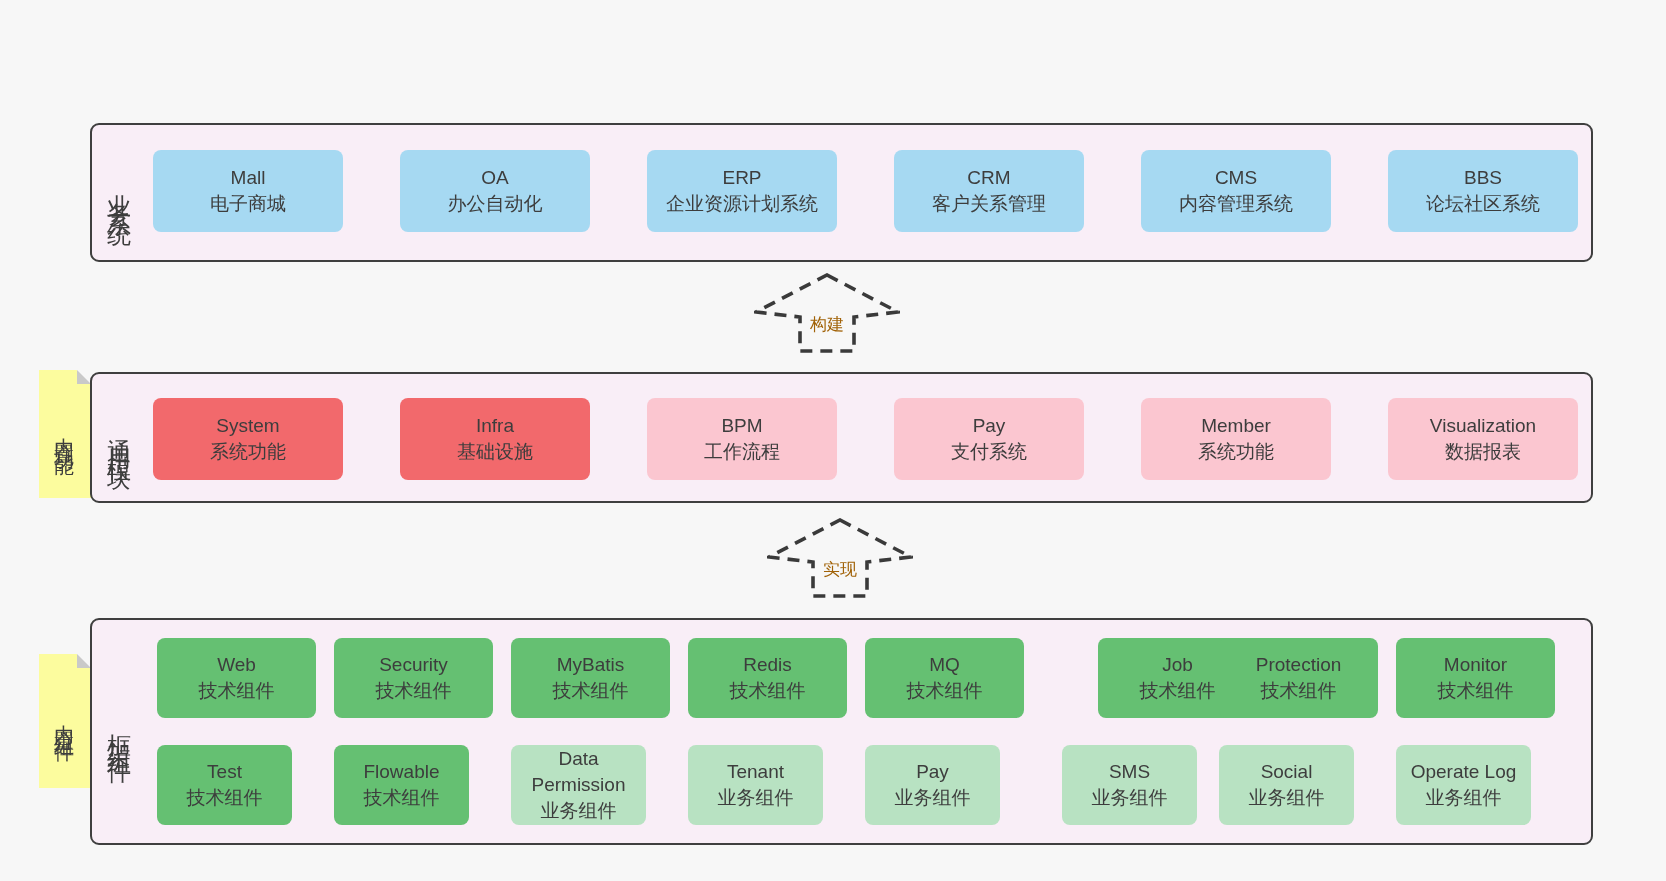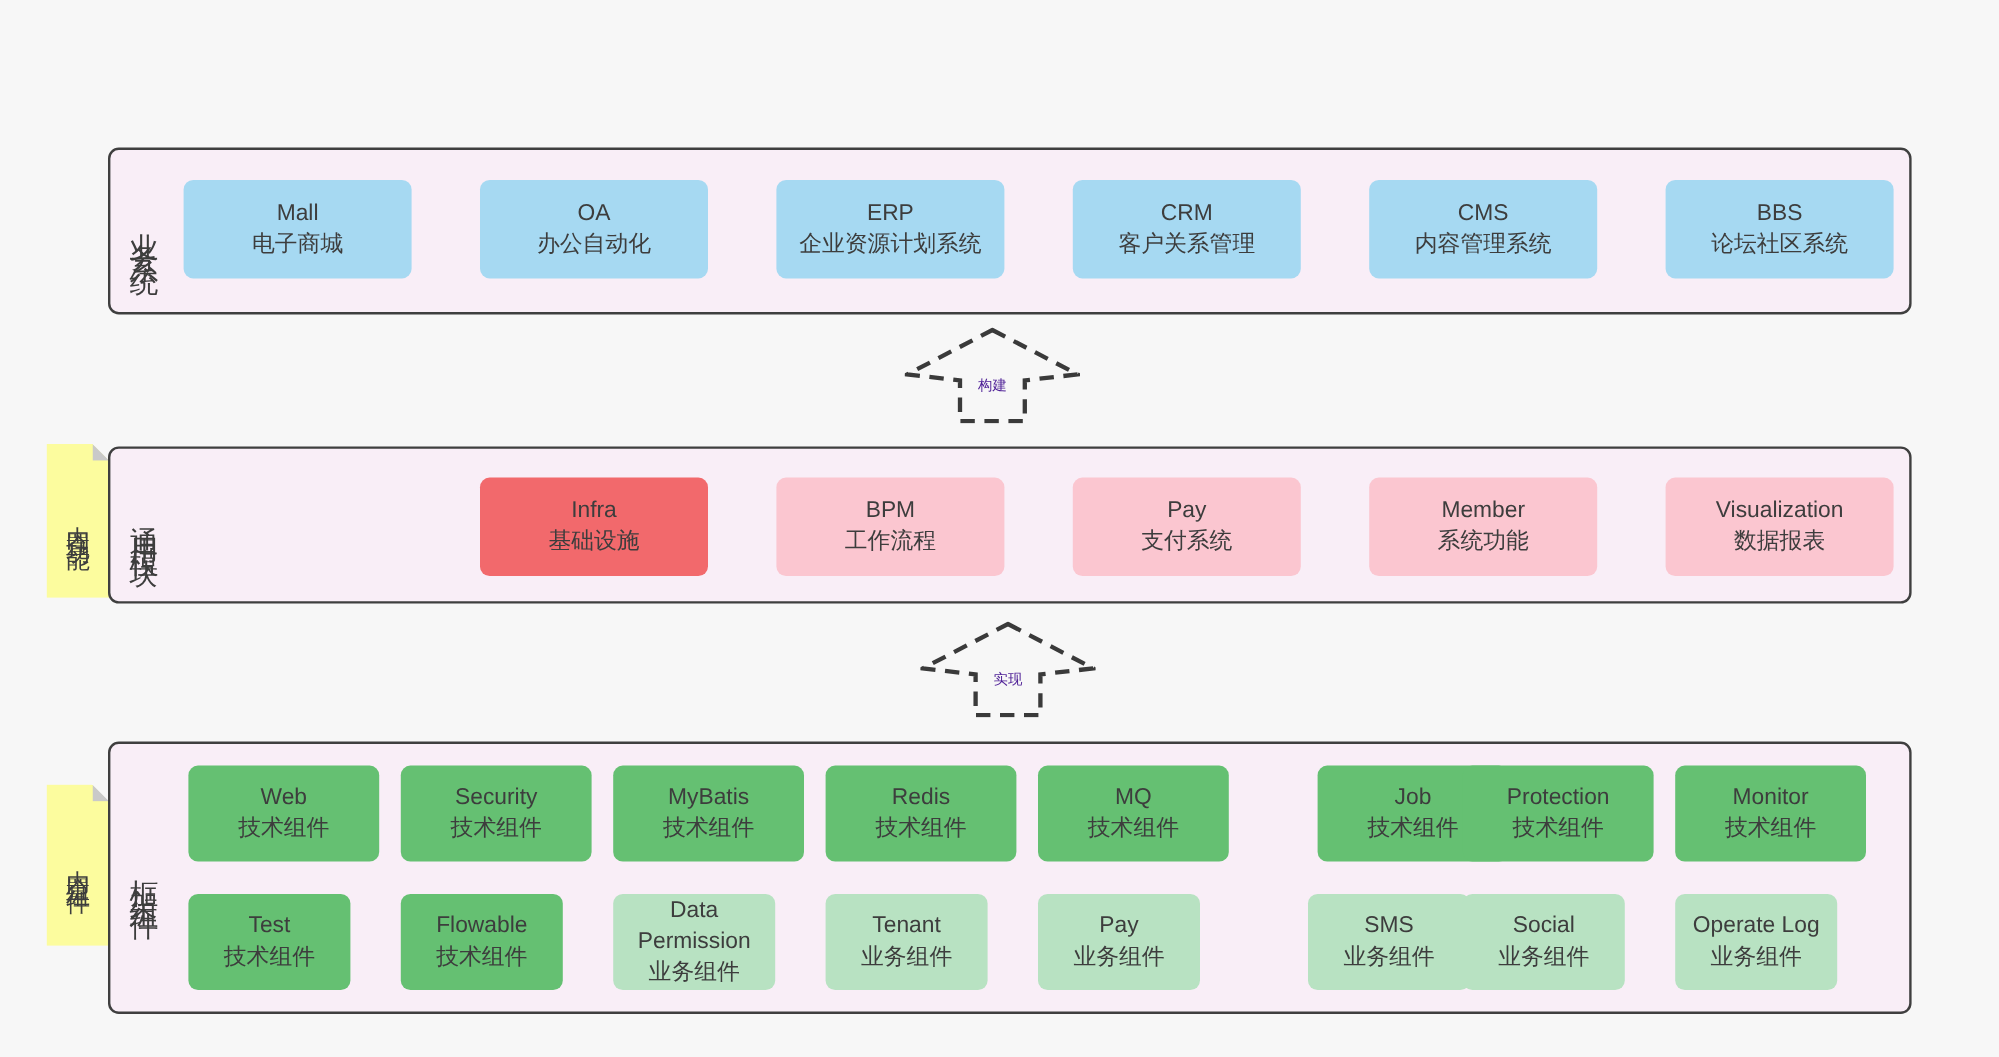--- a/index.html
+++ b/index.html
@@ -44,21 +44,21 @@
         writing-mode:vertical-lr;text-orientation:upright;font-size:20px;
         letter-spacing:6px;color:#3d3d3d;white-space:nowrap;}
 
   
   .arrow{position:absolute;width:146px;height:80px;z-index:0;}
   .arrow-1{left:754px;top:273px;}
   .arrow-2{left:767px;top:518px;text-align:center;}
   .arrow svg{display:block;width:100%;height:100%;}
   .arrow path{fill:none;stroke:#3a3a3a;stroke-width:3.6;stroke-dasharray:12 8;}
   .arrow-label{position:absolute;left:50%;top:40px;transform:translateX(-50%);
-        background:#f7f7f7;padding:0 3px;font-size:12px;color:#4c1d95;white-space:nowrap;}
+        background:#f7f7f7;padding:0 3px;font-size:17px;color:#a16207;white-space:nowrap;}
 </style>
 </head>
 <body>
 
 <div class="stage">
 
   <div class="sticky sticky-1">
     <span class="fold"></span>
     <span class="sticky-label">内置功能</span>
   </div>
@@ -98,20 +98,24 @@
 
   <div class="arrow arrow-1">
     <svg viewBox="0 0 146 80">
       <path d="M73 2 L144 39 L100 44 L100 78 L46 78 L46 44 L2 39 Z"></path>
     </svg>
     <span class="arrow-label">构建</span>
   </div>
 
   <div class="layer layer-2">
     <span class="layer-label">通用模块</span>
+    <div class="dbox mid v-red" style="left:61px">
+      <span class="t">System</span>
+      <span class="s">系统功能</span>
+    </div>
     <div class="dbox mid v-red" style="left:308px">
       <span class="t">Infra</span>
       <span class="s">基础设施</span>
     </div>
     <div class="dbox mid v-pink" style="left:555px">
       <span class="t">BPM</span>
       <span class="s">工作流程</span>
     </div>
     <div class="dbox mid v-pink" style="left:802px">
       <span class="t">Pay</span>
@@ -183,21 +187,21 @@
       <span class="s">业务组件</span>
     </div>
     <div class="dbox r2 v-lightgreen" style="left:596px">
       <span class="t">Tenant</span>
       <span class="s">业务组件</span>
     </div>
     <div class="dbox r2 v-lightgreen" style="left:773px">
       <span class="t">Pay</span>
       <span class="s">业务组件</span>
     </div>
-    <div class="dbox r2 v-lightgreen" style="left:998px">
+    <div class="dbox r2 v-lightgreen" style="left:970px">
       <span class="t">SMS</span>
       <span class="s">业务组件</span>
     </div>
     <div class="dbox r2 v-lightgreen" style="left:1127px">
       <span class="t">Social</span>
       <span class="s">业务组件</span>
     </div>
     <div class="dbox r2 v-lightgreen" style="left:1304px">
       <span class="t">Operate Log</span>
       <span class="s">业务组件</span>

